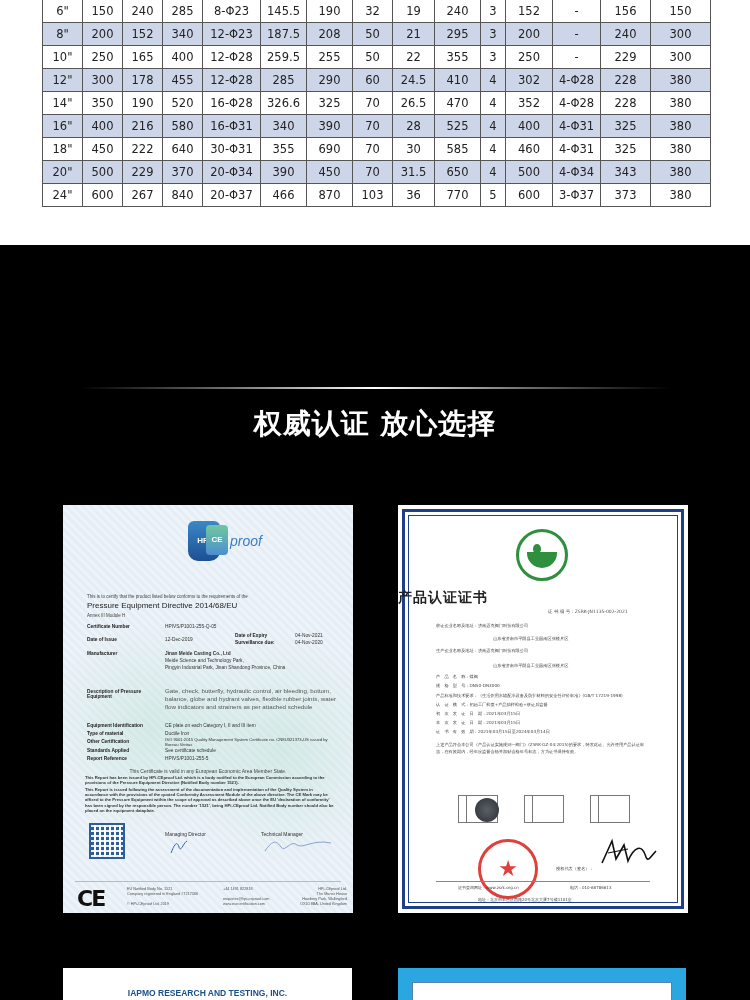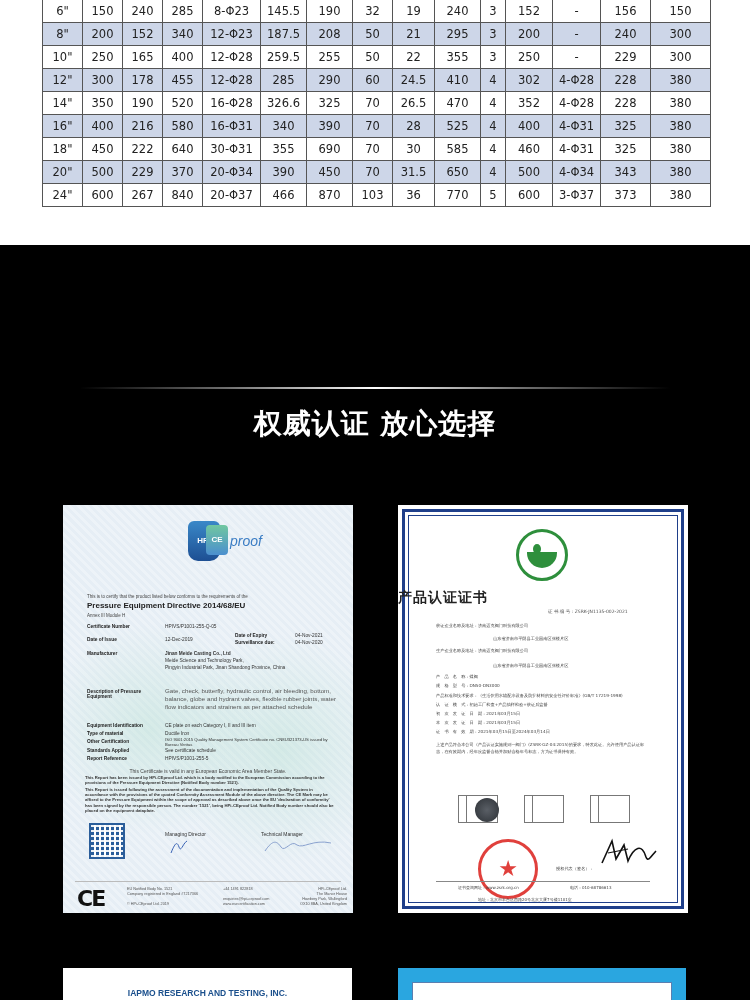--- a/index.html
+++ b/index.html
@@ -70,21 +70,21 @@
     color: #fff; font-size: 8px; font-weight: bold; line-height: 30px; text-align: center;
   }
   .ce-logo .proof {
     position: absolute; left: 42px; top: 12px; font-size: 14px; font-style: italic; color: #3b7dc4;
   }
   .ce-title {
     position: absolute; left: 0; top: 62px; width: 290px; text-align: center;
     font-size: 13px; color: #333;
   }
   .ce-small { position: absolute; font-size: 4.5px; color: #444; }
-  .ce-directive { position: absolute; left: 24px; top: 96px; font-size: 8px; font-weight: bold; color: #222; }
+  .ce-directive { position: absolute; left: 24px; top: 96px; font-size: 8px; font-weight: normal; color: #222; }
   .ce-label { position: absolute; left: 24px; font-size: 4.8px; font-weight: bold; color: #222; }
   .ce-value { position: absolute; left: 102px; font-size: 4.8px; color: #333; }
   .ce-desc { position: absolute; left: 102px; top: 182px; width: 180px; font-size: 6.2px; line-height: 8px; color: #555; }
   .ce-para { position: absolute; left: 22px; width: 250px; font-size: 4.2px; line-height: 5.2px; font-weight: bold; color: #333; }
   .ce-qr {
     position: absolute; left: 26px; top: 318px; width: 36px; height: 36px;
     background:
       repeating-linear-gradient(90deg, #2a5d9a 0 3px, #fff 3px 5px),
       #2a5d9a;
     border: 2px solid #2a5d9a;

